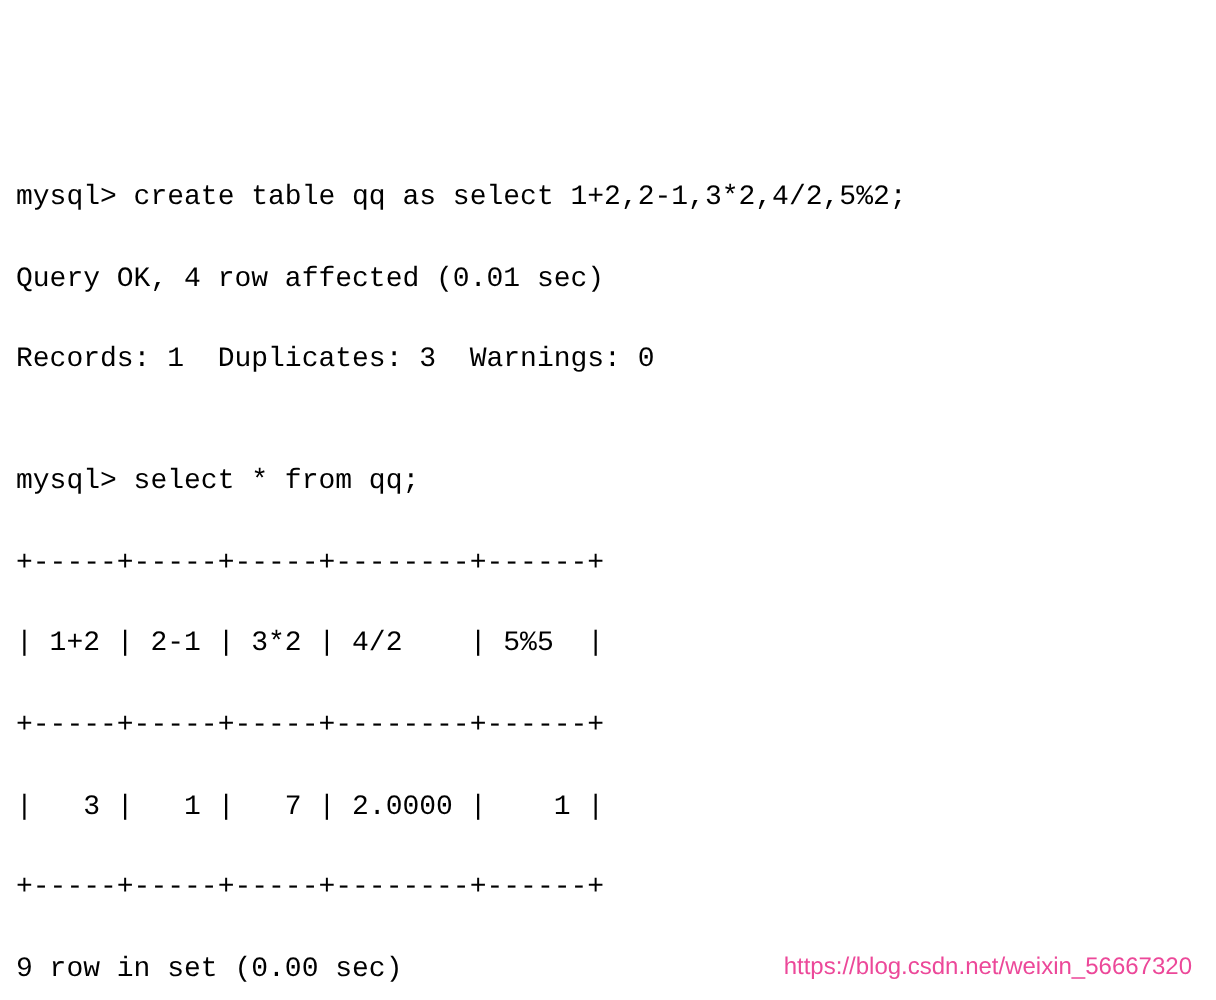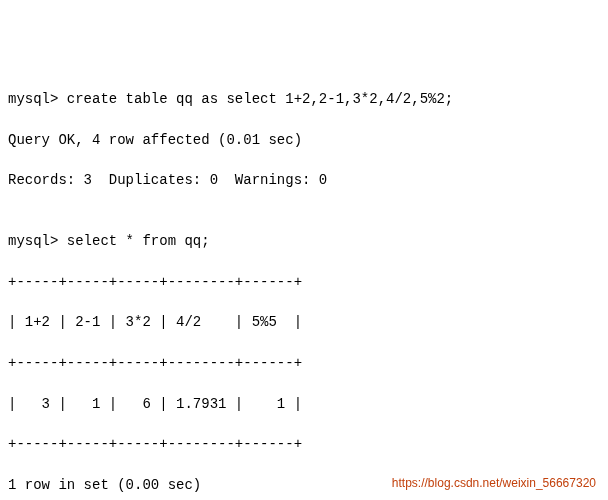--- a/index.html
+++ b/index.html
@@ -13,43 +13,43 @@
       white-space: pre;
       position: relative;
       width: 608px;
       height: 500px;
       overflow: hidden;
     }
     .watermark {
       position: absolute;
       bottom: 8px;
       right: 12px;
-      color: #c2410c;
+      color: #ec4899;
       font-size: 12px;
       font-family: Arial, sans-serif;
       white-space: nowrap;
     }
     .line { display: block; }
   </style>
 </head>
 <body>
 
 
 
 <span class="line">mysql&gt; create table qq as select 1+2,2-1,3*2,4/2,5%2;</span>
 <span class="line">Query OK, 4 row affected (0.01 sec)</span>
-<span class="line">Records: 3  Duplicates: 0  Warnings: 0</span>
+<span class="line">Records: 1  Duplicates: 3  Warnings: 0</span>
 <span class="line"></span>
 <span class="line">mysql&gt; select * from qq;</span>
 <span class="line">+-----+-----+-----+--------+------+</span>
 <span class="line">| 1+2 | 2-1 | 3*2 | 4/2    | 5%5  |</span>
 <span class="line">+-----+-----+-----+--------+------+</span>
-<span class="line">|   3 |   1 |   6 | 1.7931 |    1 |</span>
+<span class="line">|   3 |   1 |   7 | 2.0000 |    1 |</span>
 <span class="line">+-----+-----+-----+--------+------+</span>
-<span class="line">1 row in set (0.00 sec)</span>
+<span class="line">9 row in set (0.00 sec)</span>
 <span class="line"></span>
 
 
 
 
 
 
 
 
 

